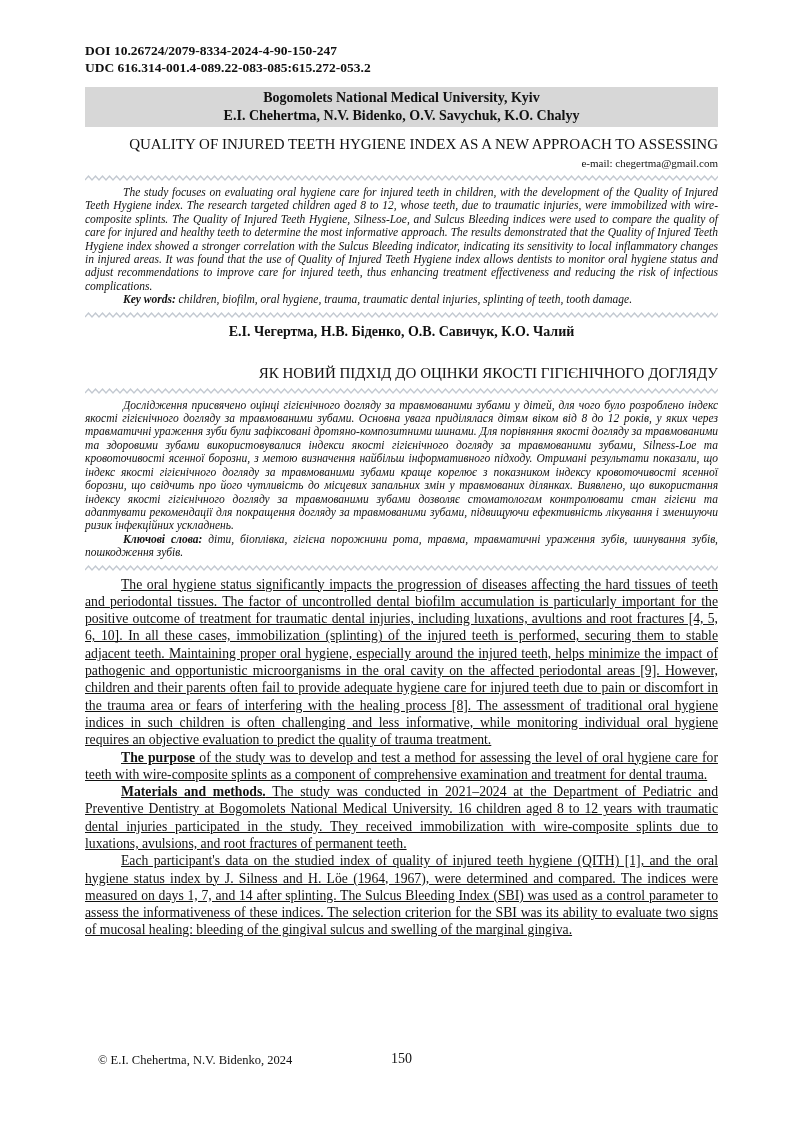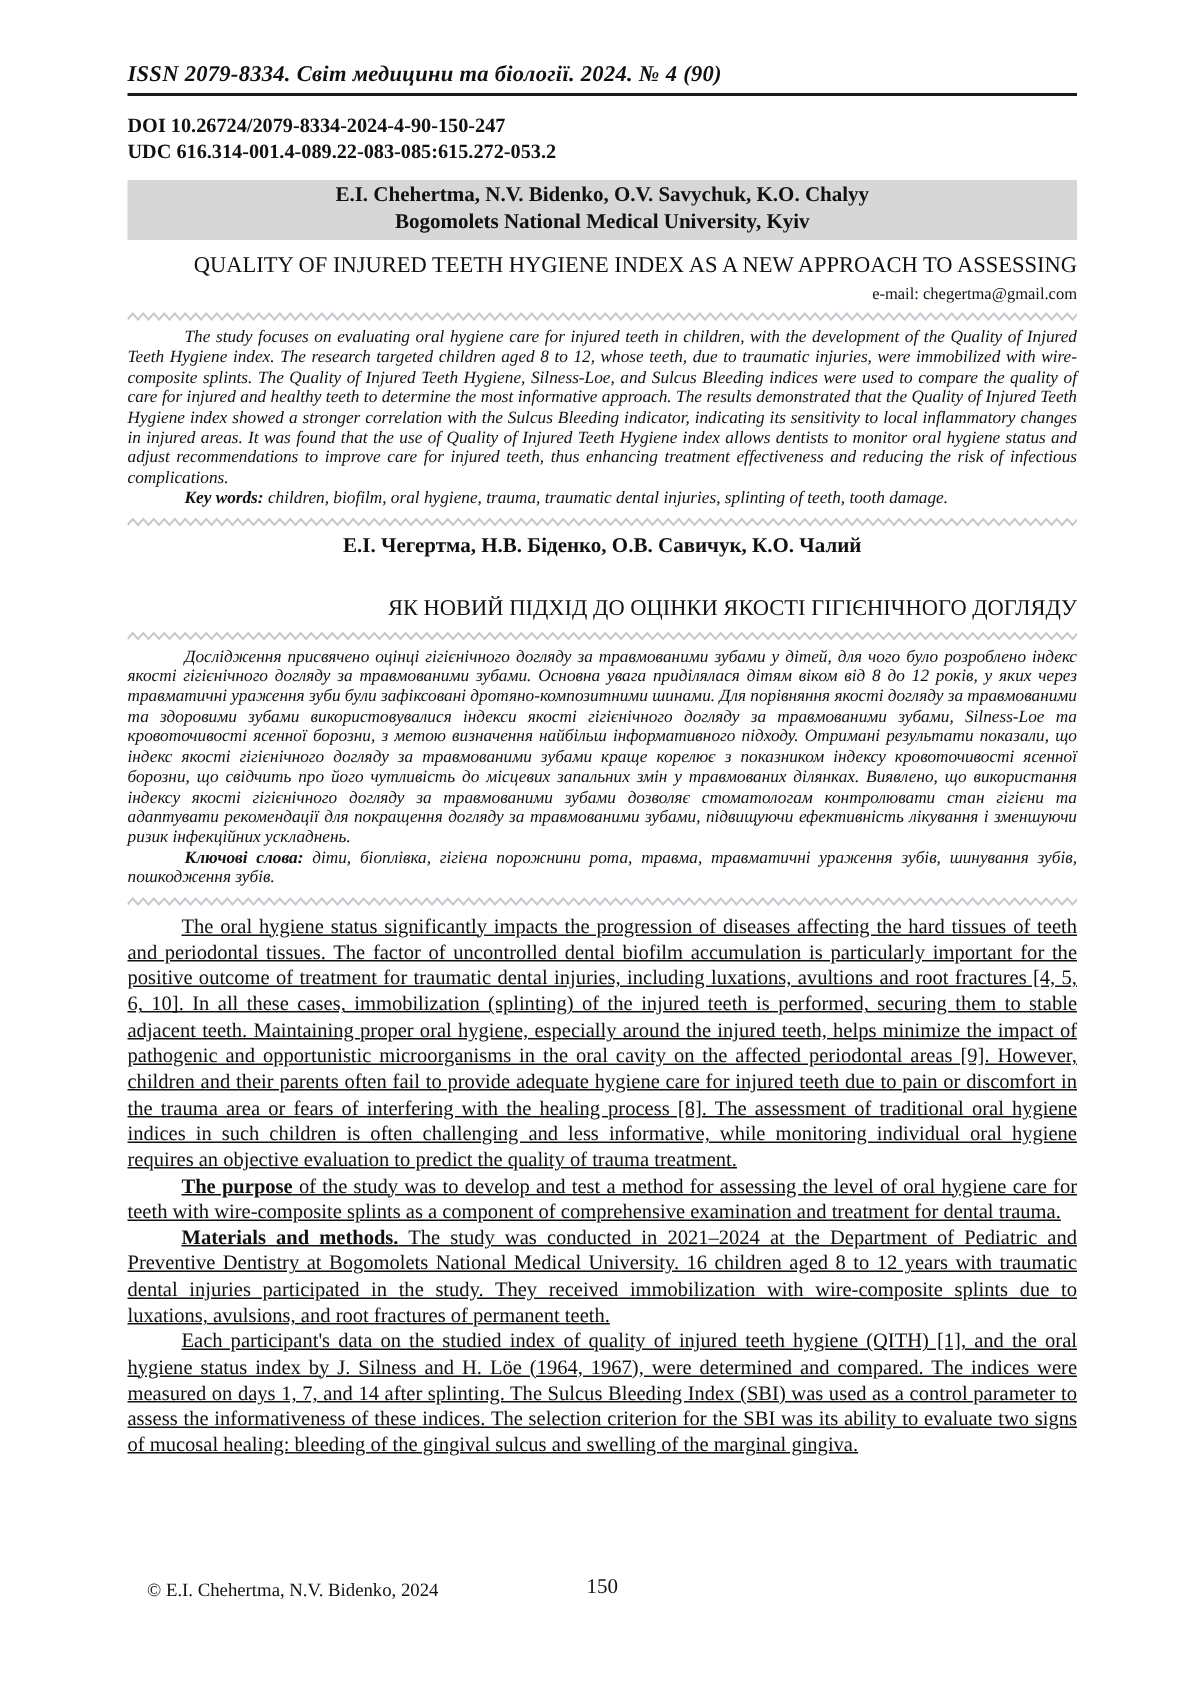--- a/index.html
+++ b/index.html
@@ -52,27 +52,26 @@
   }
   .footer{position:absolute;left:85px;right:82px;top:1042px;height:50px;}
   .copyright{position:absolute;left:13px;top:11px;font-size:12.5px;}
   .pagenum{position:absolute;left:0;right:0;top:9px;text-align:center;font-size:14px;}
 </style>
 </head>
 <body>
 
 <div class="page">
 
-  <div class="issn">ISSN 2079-8334. Світ медицини та біології. 2024. № 4 (90)</div>
   <div class="doi">DOI 10.26724/2079-8334-2024-4-90-150-247</div>
   <div class="udc">UDC 616.314-001.4-089.22-083-085:615.272-053.2</div>
 
   <div class="authors-band">
+    <div>Bogomolets National Medical University, Kyiv</div>
     <div>E.I. Chehertma, N.V. Bidenko, O.V. Savychuk, K.O. Chalyy</div>
-    <div>Bogomolets National Medical University, Kyiv</div>
   </div>
 
   <h1 class="article-title"><span>QUALITY OF INJURED TEETH HYGIENE INDEX AS A NEW APPROACH TO ASSESSING</span><br></h1>
 
   <div class="email">e-mail: chegertma@gmail.com</div>
 
   <svg class="zz" viewBox="0 0 633 6" preserveAspectRatio="none">
       <path fill="none" stroke="#c3c9d1" stroke-width="1.3" d="M0 5 L3.5 1 L7 5 L10.5 1 L14 5 L17.5 1 L21 5 L24.5 1 L28 5 L31.5 1 L35 5 L38.5 1 L42 5 L45.5 1 L49 5 L52.5 1 L56 5 L59.5 1 L63 5 L66.5 1 L70 5 L73.5 1 L77 5 L80.5 1 L84 5 L87.5 1 L91 5 L94.5 1 L98 5 L101.5 1 L105 5 L108.5 1 L112 5 L115.5 1 L119 5 L122.5 1 L126 5 L129.5 1 L133 5 L136.5 1 L140 5 L143.5 1 L147 5 L150.5 1 L154 5 L157.5 1 L161 5 L164.5 1 L168 5 L171.5 1 L175 5 L178.5 1 L182 5 L185.5 1 L189 5 L192.5 1 L196 5 L199.5 1 L203 5 L206.5 1 L210 5 L213.5 1 L217 5 L220.5 1 L224 5 L227.5 1 L231 5 L234.5 1 L238 5 L241.5 1 L245 5 L248.5 1 L252 5 L255.5 1 L259 5 L262.5 1 L266 5 L269.5 1 L273 5 L276.5 1 L280 5 L283.5 1 L287 5 L290.5 1 L294 5 L297.5 1 L301 5 L304.5 1 L308 5 L311.5 1 L315 5 L318.5 1 L322 5 L325.5 1 L329 5 L332.5 1 L336 5 L339.5 1 L343 5 L346.5 1 L350 5 L353.5 1 L357 5 L360.5 1 L364 5 L367.5 1 L371 5 L374.5 1 L378 5 L381.5 1 L385 5 L388.5 1 L392 5 L395.5 1 L399 5 L402.5 1 L406 5 L409.5 1 L413 5 L416.5 1 L420 5 L423.5 1 L427 5 L430.5 1 L434 5 L437.5 1 L441 5 L444.5 1 L448 5 L451.5 1 L455 5 L458.5 1 L462 5 L465.5 1 L469 5 L472.5 1 L476 5 L479.5 1 L483 5 L486.5 1 L490 5 L493.5 1 L497 5 L500.5 1 L504 5 L507.5 1 L511 5 L514.5 1 L518 5 L521.5 1 L525 5 L528.5 1 L532 5 L535.5 1 L539 5 L542.5 1 L546 5 L549.5 1 L553 5 L556.5 1 L560 5 L563.5 1 L567 5 L570.5 1 L574 5 L577.5 1 L581 5 L584.5 1 L588 5 L591.5 1 L595 5 L598.5 1 L602 5 L605.5 1 L609 5 L612.5 1 L616 5 L619.5 1 L623 5 L626.5 1 L630 5 L633.5 1 L637 5"></path>
     </svg>
 

